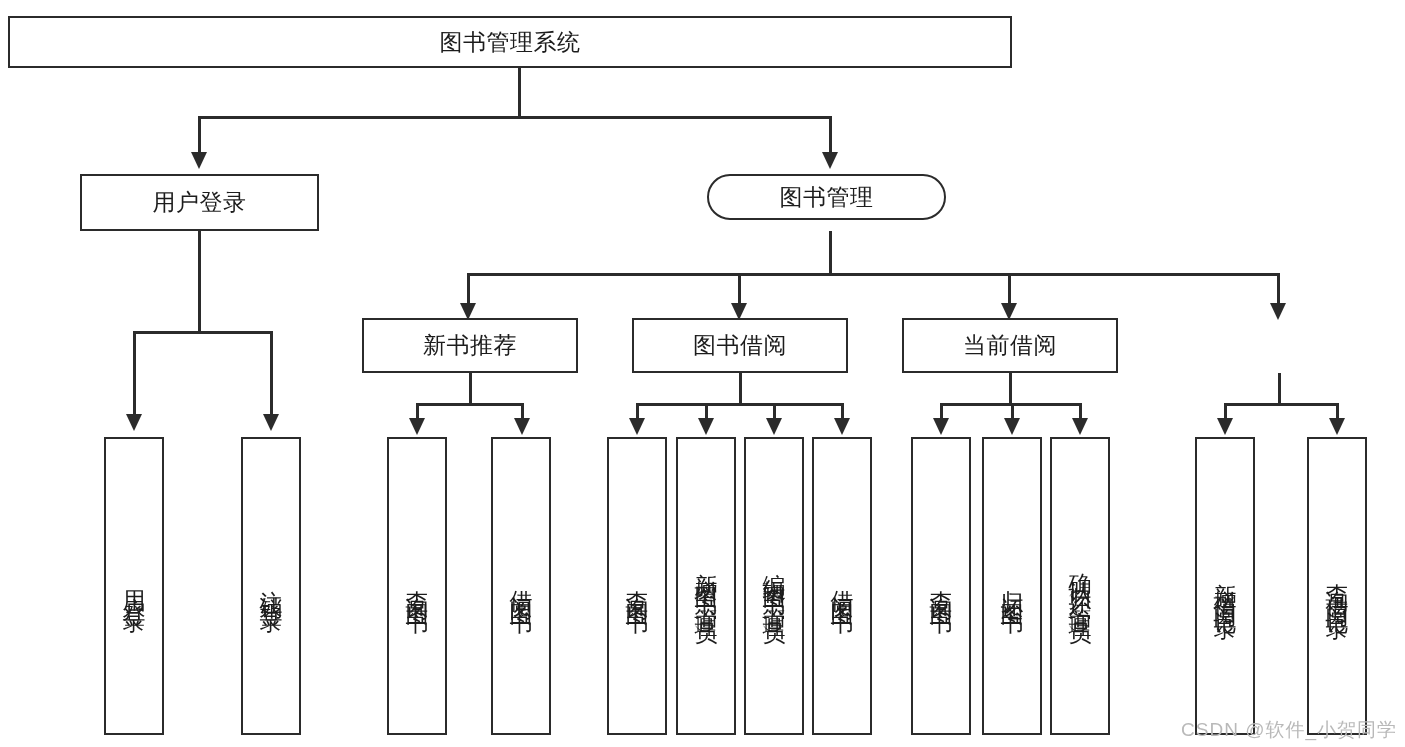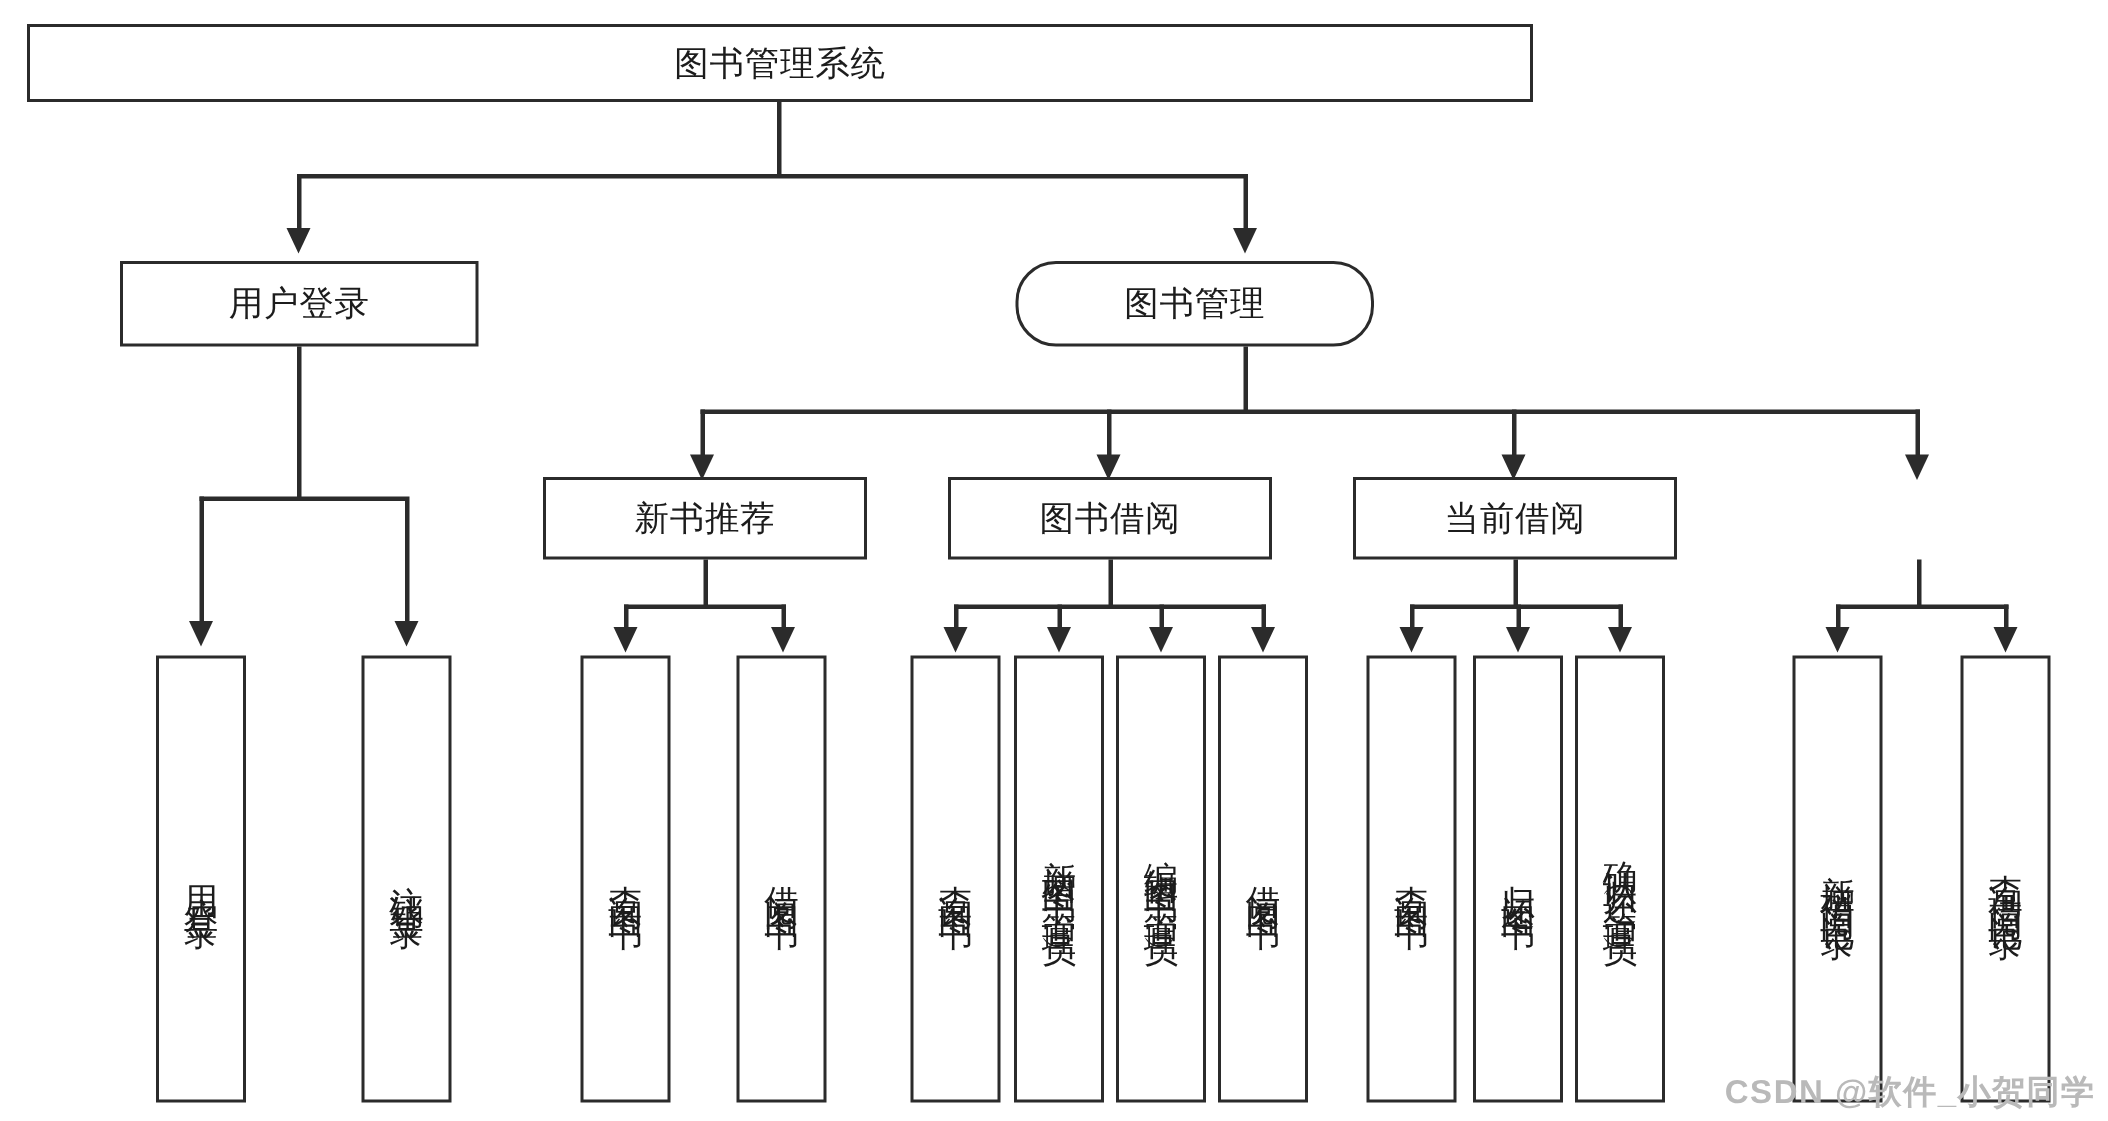--- a/index.html
+++ b/index.html
@@ -66,50 +66,49 @@
     height: 0;
     border-left: 8px solid transparent;
     border-right: 8px solid transparent;
     border-top: 17px solid #2b2b2b;
   }
   
   #watermark {
     position: absolute;
     right: 8px;
     bottom: 4px;
-    font-size: 22px;
+    font-size: 19px;
     color: #b9b9b9;
     letter-spacing: 1px;
     user-select: none;
     white-space: nowrap;
-    font-weight: bold;
   }
 </style>
 </head>
 <body>
 
 <div id="canvas">
 
-  <div class="node horiz" style="left:18px; top:16px; width:1004px; height:52px;">
+  <div class="node horiz" style="left:8px; top:16px; width:1004px; height:52px;">
     <span class="label">图书管理系统</span>
   </div>
 
   <div class="edge v" style="left:518px; top:68px; width:3px; height:50px;"></div>
 
   <div class="edge h" style="left:198px; top:116px; width:634px; height:3px;"></div>
 
   <div class="edge v" style="left:198px; top:116px; height:38px;"></div>
   <div class="arrow" style="left:191px; top:152px;"></div>
   <div class="edge v" style="left:829px; top:116px; height:38px;"></div>
   <div class="arrow" style="left:822px; top:152px;"></div>
 
   <div class="node horiz" style="left:80px; top:174px; width:239px; height:57px;">
     <span class="label">用户登录</span>
   </div>
-  <div class="node horiz" style="left:677px; top:174px; width:239px; height:57px;border-radius:27px;">
+  <div class="node horiz" style="left:707px; top:174px; width:239px; height:46px;border-radius:27px;">
     <span class="label">图书管理</span>
   </div>
 
   <div class="edge v" style="left:198px; top:231px; height:102px;"></div>
   <div class="edge h" style="left:133px; top:331px; width:137px;"></div>
   <div class="edge v" style="left:133px; top:331px; height:85px;"></div>
   <div class="arrow" style="left:126px; top:414px;"></div>
   <div class="edge v" style="left:270px; top:331px; height:85px;"></div>
   <div class="arrow" style="left:263px; top:414px;"></div>
 

